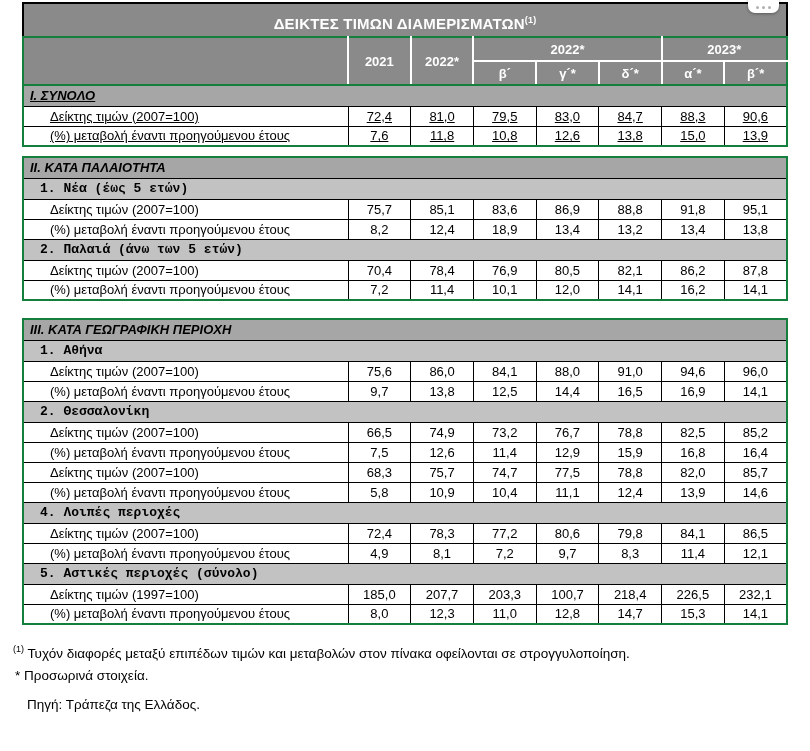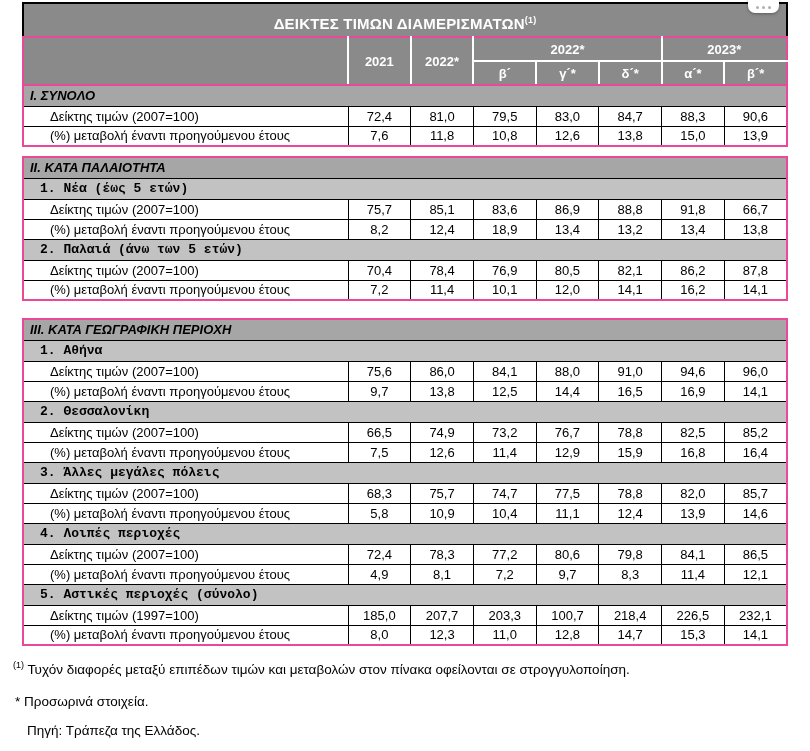--- a/index.html
+++ b/index.html
@@ -54,21 +54,21 @@
     line-height: 32px;
     text-align: center;
     letter-spacing: 0.2px;
   }
   .title-bar sup { font-size: 9px; font-weight: bold; }
   
   table.tbl {
     border-collapse: collapse;
     table-layout: fixed;
     width: 766px;
-    border: 2px solid #ec4899;
+    border: 2px solid #15803d;
   }
   col.c0 { width: 325px; }
   
   .hdr-tbl { margin-top: -2px; }
   .hdr-tbl td {
     background: var(--header-bg, #8a8a8a);
     color: #fff;
     font-weight: bold;
     font-size: 13px;
     text-align: center;
@@ -95,34 +95,34 @@
   }
   .body-tbl td.sub-h {
     background: var(--subsection-bg, #c2c2c2);
     font-weight: bold;
     padding-left: 16px;
     height: 21px;
     font-family: Liberation Mono, monospace;
   }
   .body-tbl td.lbl { text-align: left; padding-left: 26px; }
   .body-tbl td.val { text-align: center; }
-  #sections > table:nth-child(1) { margin-top: -2px; }
+  #sections > table:nth-child(1) { margin-top: -2px; text-decoration: underline; }
   #sections > table:nth-child(2) { margin-top: 9px; }
   #sections > table:nth-child(3) { margin-top: 17px; }
   
   .footnotes {
     position: absolute;
     left: 0;
-    top: 660px;
+    top: 644px;
     width: 800px;
     font-size: 13.5px;
   }
   .footnotes sup { font-size: 9px; }
   .fn1 { margin-left: 13px; }
-  .fn2 { margin-left: 15px; margin-top: 17px; }
+  .fn2 { margin-left: 15px; margin-top: 7px; }
   .fn3 { margin-left: 27px; margin-top: 14px; }
 </style>
 </head>
 <body>
 
 <div class="page">
 
   <div class="more-btn">
     <span class="dot"></span>
     <span class="dot"></span>
@@ -221,21 +221,21 @@
               <td class="sub-h" colspan="8">1.  Νέα (έως 5 ετών)</td>
             </tr>
             <tr>
               <td class="lbl">Δείκτης τιμών (2007=100)</td>
               <td class="val">75,7</td>
               <td class="val">85,1</td>
               <td class="val">83,6</td>
               <td class="val">86,9</td>
               <td class="val">88,8</td>
               <td class="val">91,8</td>
-              <td class="val">66,7</td>
+              <td class="val">95,1</td>
             </tr>
             <tr>
               <td class="lbl">(%) μεταβολή έναντι προηγούμενου έτους</td>
               <td class="val">8,2</td>
               <td class="val">12,4</td>
               <td class="val">18,9</td>
               <td class="val">13,4</td>
               <td class="val">13,2</td>
               <td class="val">13,4</td>
               <td class="val">13,8</td>
@@ -318,23 +318,20 @@
             </tr>
             <tr>
               <td class="lbl">(%) μεταβολή έναντι προηγούμενου έτους</td>
               <td class="val">7,5</td>
               <td class="val">12,6</td>
               <td class="val">11,4</td>
               <td class="val">12,9</td>
               <td class="val">15,9</td>
               <td class="val">16,8</td>
               <td class="val">16,4</td>
-            </tr>
-            <tr>
-              <td class="sub-h" colspan="8">3.  Άλλες μεγάλες πόλεις</td>
             </tr>
             <tr>
               <td class="lbl">Δείκτης τιμών (2007=100)</td>
               <td class="val">68,3</td>
               <td class="val">75,7</td>
               <td class="val">74,7</td>
               <td class="val">77,5</td>
               <td class="val">78,8</td>
               <td class="val">82,0</td>
               <td class="val">85,7</td>

